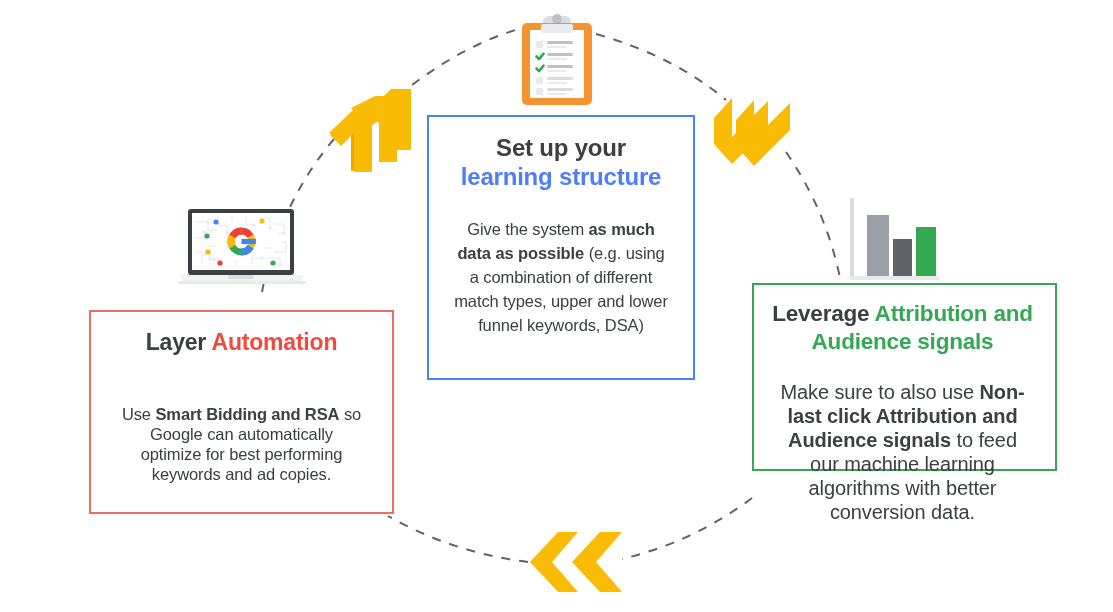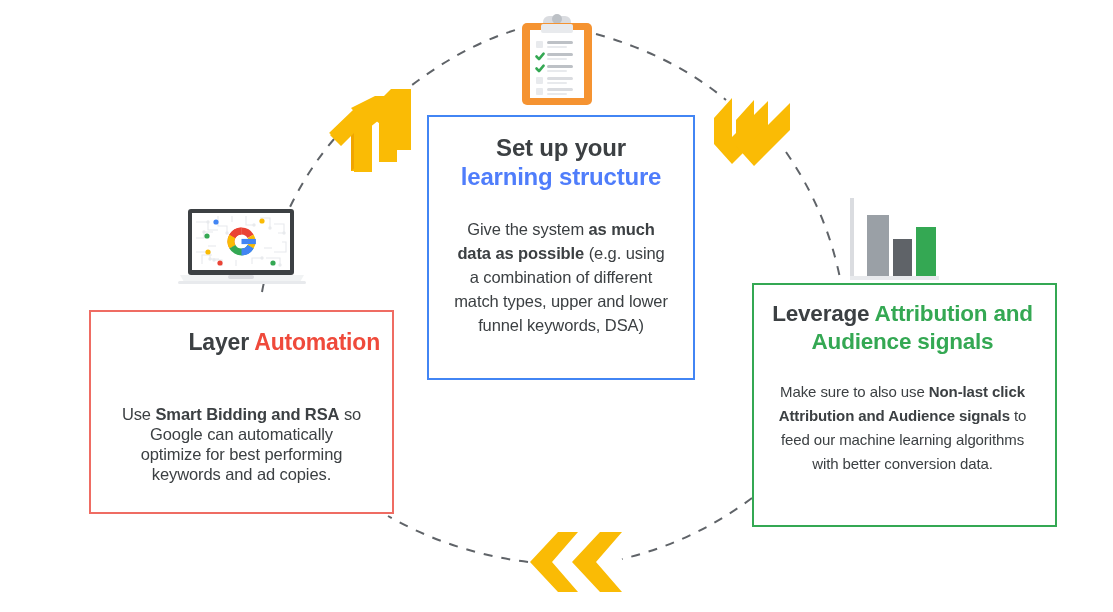--- a/index.html
+++ b/index.html
@@ -76,48 +76,47 @@
     top: 310px;
     width: 305px;
     height: 204px;
     border-color: #ef6c63;
     padding-top: 16px;
   }
   #card-left .card-title {
     font-size: 23px;
     line-height: 28px;
     color: #3c4043;
-    text-align: right;
   }
   #card-left .accent { color: #ef4a3b; }
   #card-left .card-body {
     font-size: 16.5px;
     line-height: 20px;
     margin-top: 48px;
     padding: 0 10px;
   }
 
   
   #card-right {
     left: 752px;
     top: 283px;
     width: 305px;
-    height: 244px;
+    height: 188px;
     border-color: #34a853;
     padding-top: 15px;
     padding-left: 8px;
   }
   #card-right .card-title {
     font-size: 22.5px;
     line-height: 28px;
     color: #3c4043;
   }
   #card-right .accent { color: #34a853; }
   #card-right .card-body {
-    font-size: 15px;
+    font-size: 20px;
     line-height: 24px;
     margin-top: 24px;
     padding: 0 6px;
   }
 
   
   .icon-wrap { position: absolute; }
   #icon-clipboard { left: 519px; top: 12px;  width: 76px;  height: 95px; }
   #icon-laptop    { left: 178px; top: 208px; width: 128px; height: 78px; }
   #icon-barchart  { left: 847px; top: 196px; width: 92px;  height: 88px; }

